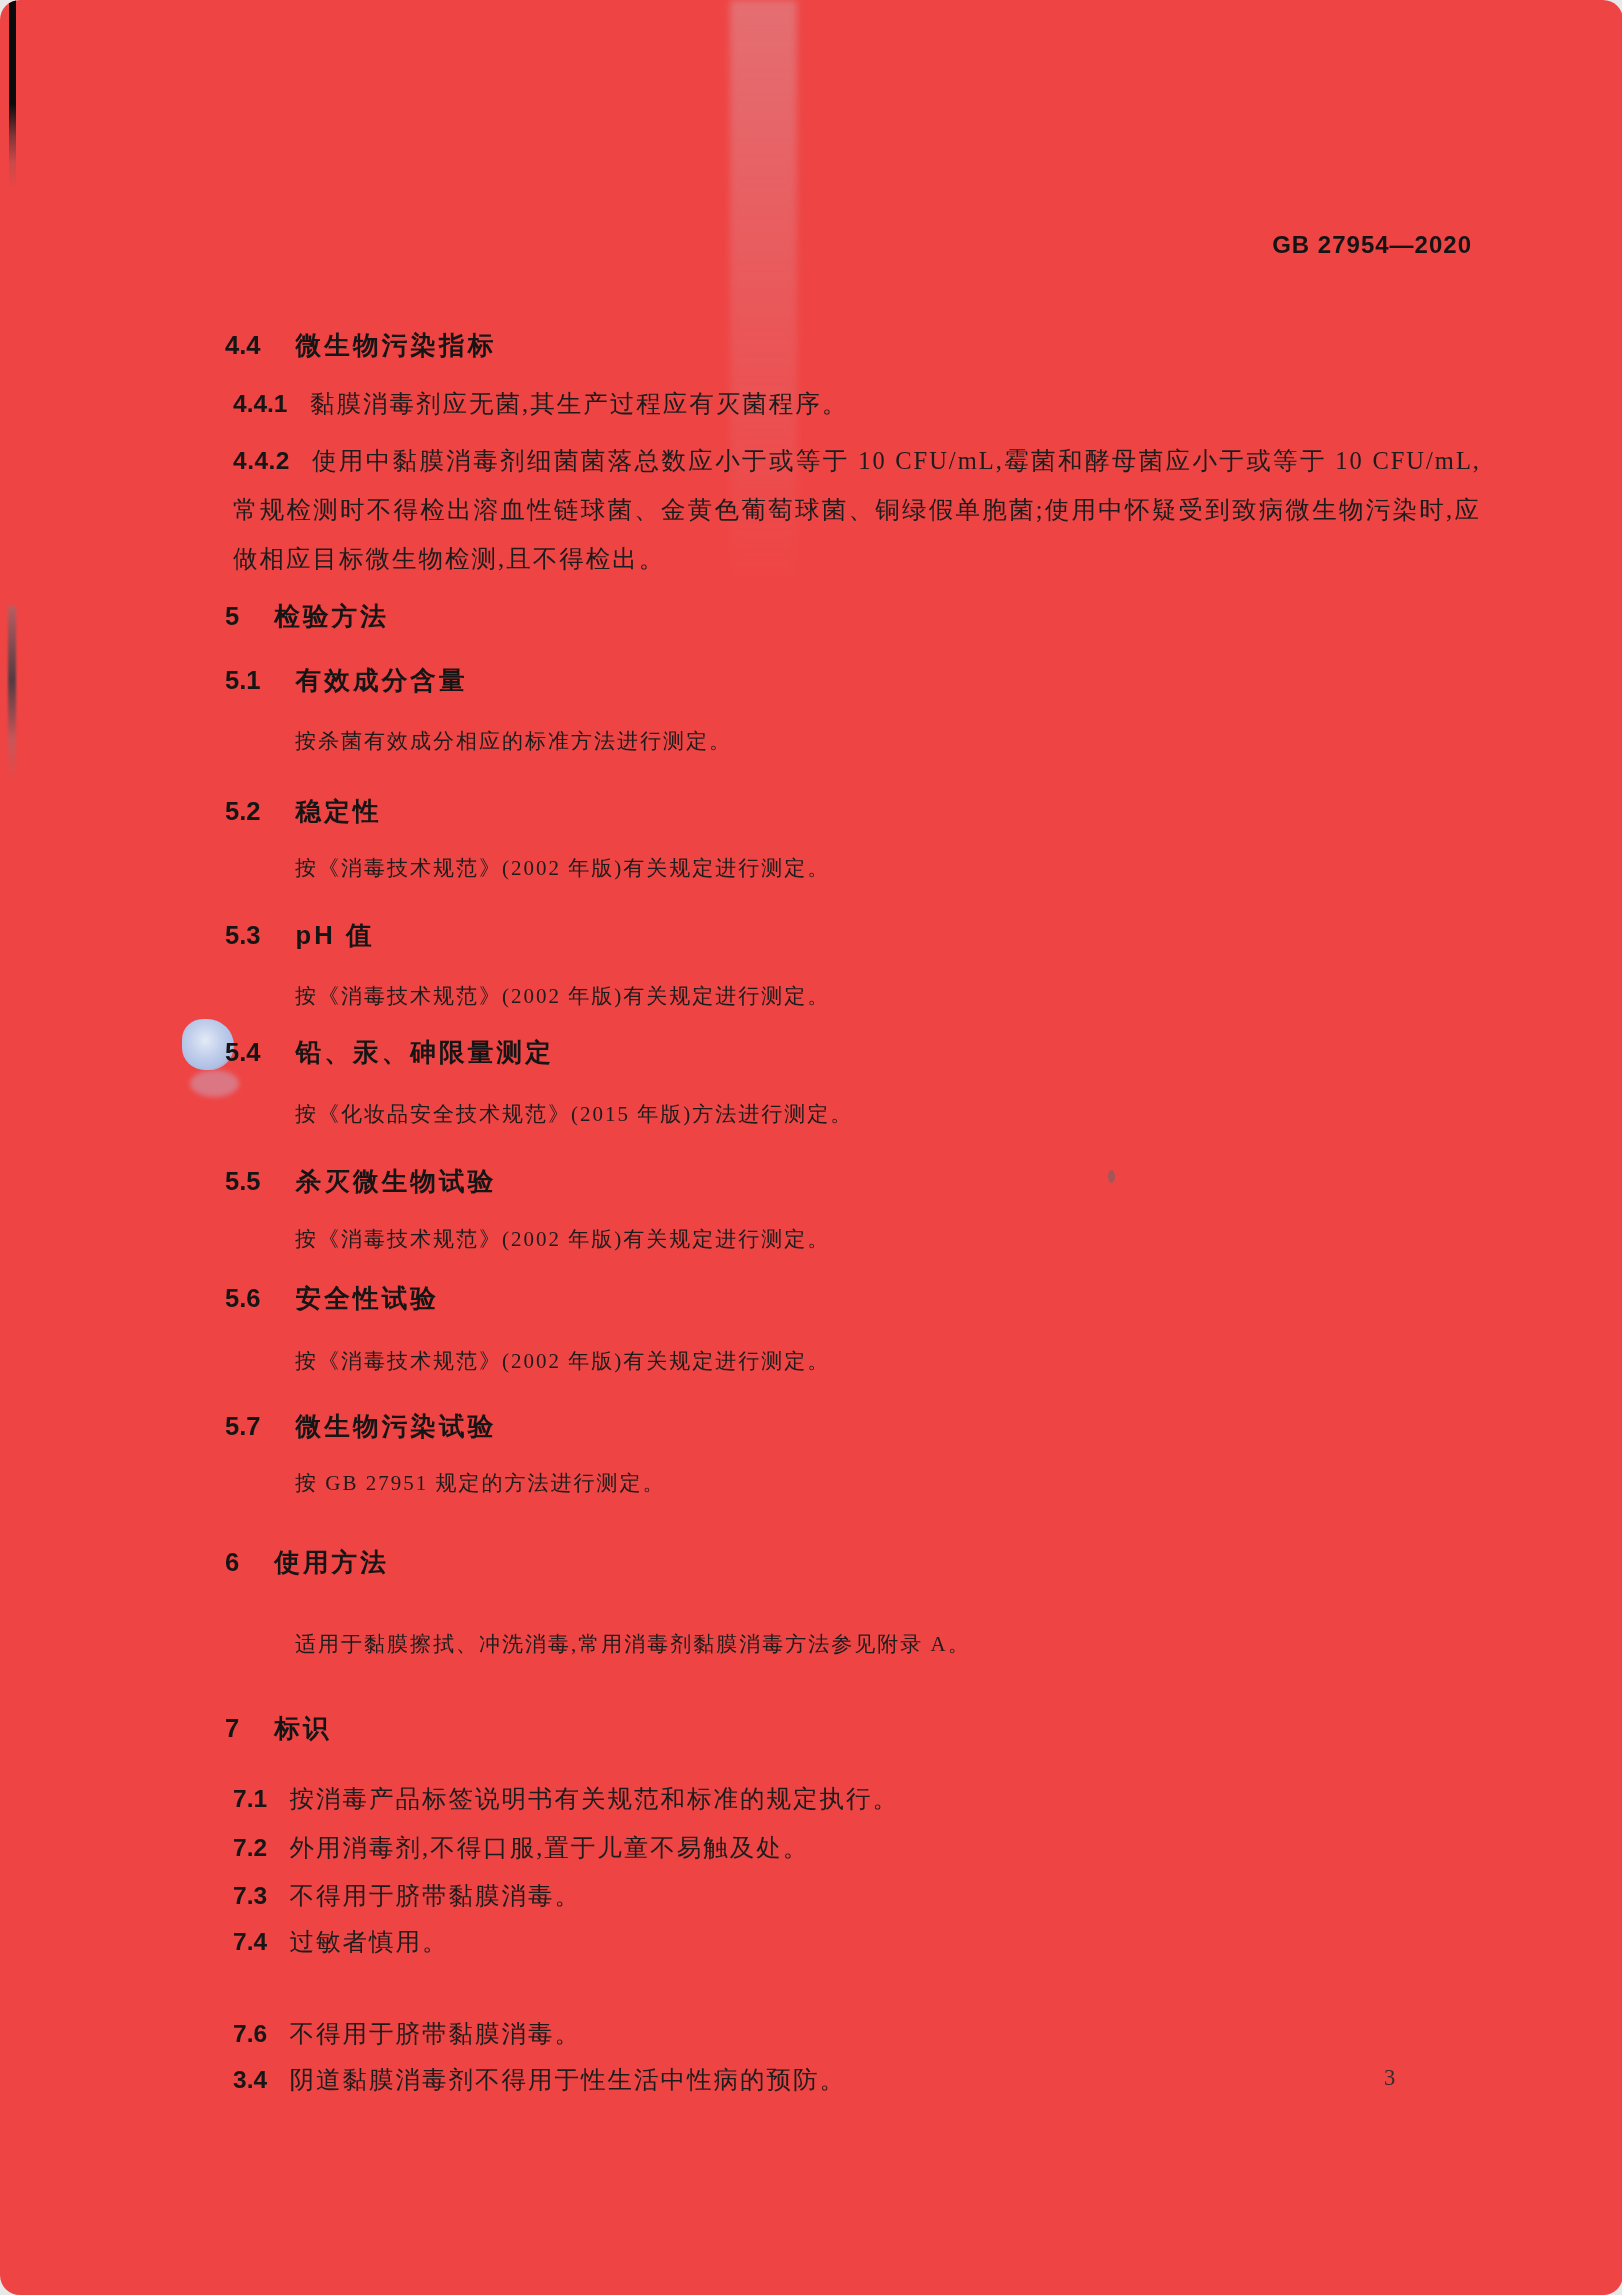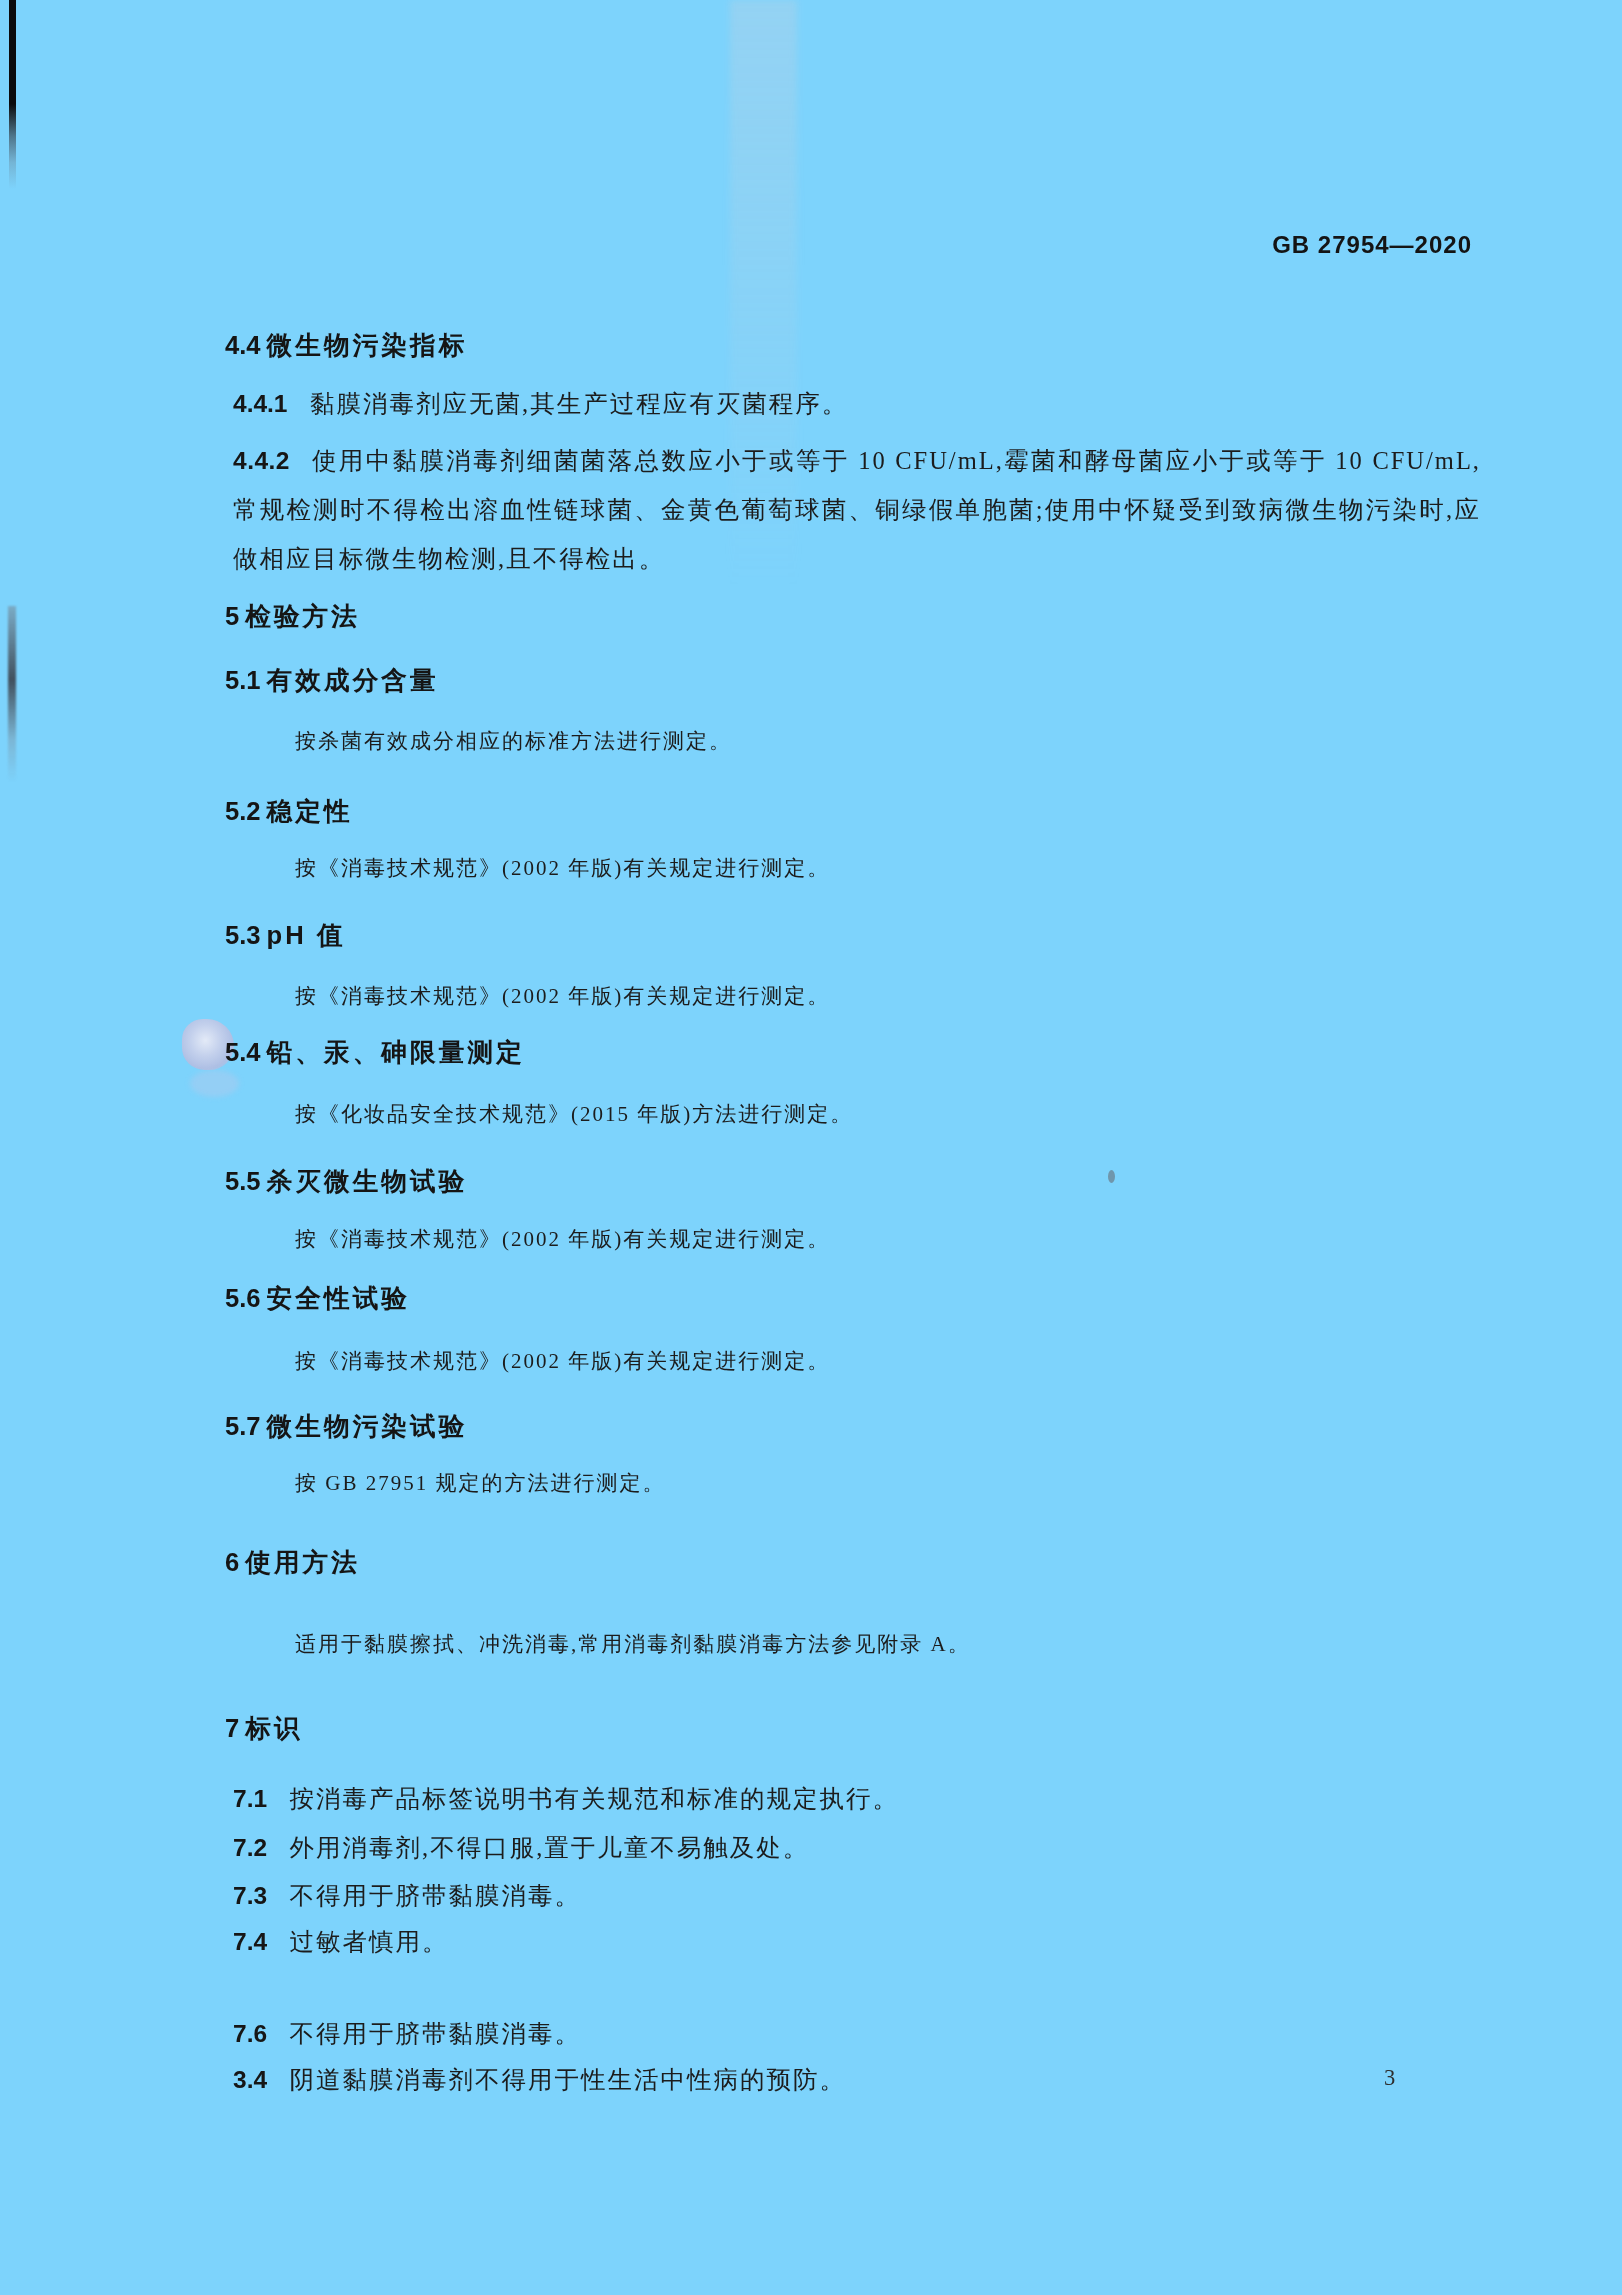--- a/index.html
+++ b/index.html
@@ -1,22 +1,23 @@
 <!DOCTYPE html>
 <html style="font-size:8.2px"><head>
 <meta charset="utf-8">
 <style>
   html,body{margin:0;padding:0;background:#e8e8e8;}
   .page{
     position:relative;
     width:1623px;height:2295px;
-    background:#7dd3fc;
+    background:#ef4444;
     overflow:hidden;
     font-family:"Liberation Serif",serif;
     color:#1c1c1c;
+    border-radius:20px;
   }
   
   .edge-line-top{
     position:absolute;left:9.2px;top:0;width:6.6px;height:189px;
     background:linear-gradient(to bottom,#0b0b0d 0%,#0b0b0d 55%,rgba(40,40,45,.55) 72%,rgba(90,90,96,.25) 86%,rgba(120,120,126,0) 100%);
   }
   .edge-streak-mid{
     position:absolute;left:8.2px;top:606px;width:8.2px;height:176px;
     background:linear-gradient(to bottom,rgba(120,125,135,.45),rgba(55,58,66,.85) 42%,rgba(120,125,135,.32) 76%,rgba(150,150,156,0) 100%);
     filter:blur(1px);
@@ -42,21 +43,21 @@
     position:absolute;left:1108px;top:1170px;width:7.2px;height:13.3px;
     background:rgba(100,100,106,.55);border-radius:50%;filter:blur(0.5px);
   }
   
   .doc-num{
     position:absolute;top:231px;left:0;width:1472px;text-align:right;
     font-family:"Liberation Sans",sans-serif;font-weight:bold;
     font-size:24px;letter-spacing:1px;color:#141414;
   }
   .h-row{
-    position:absolute;left:225px;display:flex;gap:6px;
+    position:absolute;left:225px;display:flex;gap:35px;
     font-family:"Liberation Sans",sans-serif;font-weight:bold;
     font-size:25.6px;line-height:1.15;color:#151515;white-space:nowrap;
   }
   .h-row .h-title{letter-spacing:3.1px;}
   .b-row{
     position:absolute;left:225px;display:flex;gap:22.5px;
     font-size:24.5px;line-height:1.15;white-space:nowrap;margin-left:8px;
   }
   .b-row .num{
     font-family:"Liberation Sans",sans-serif;font-weight:bold;color:#161616;

